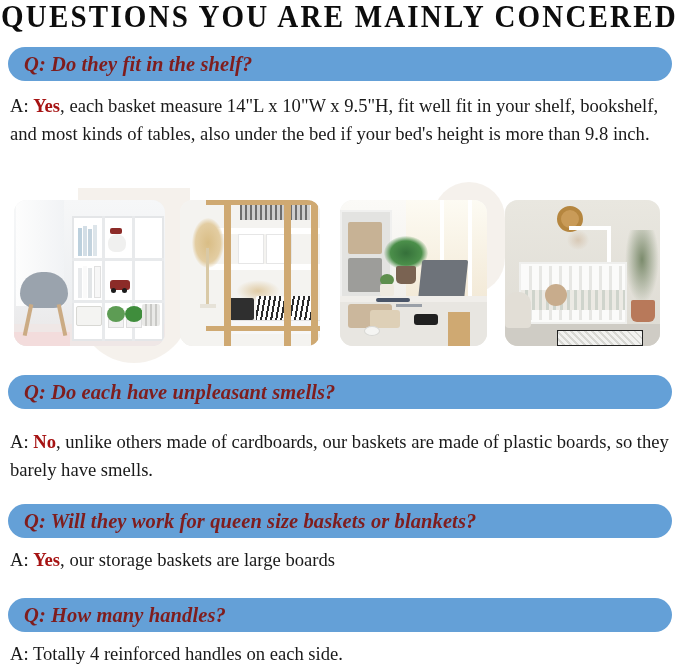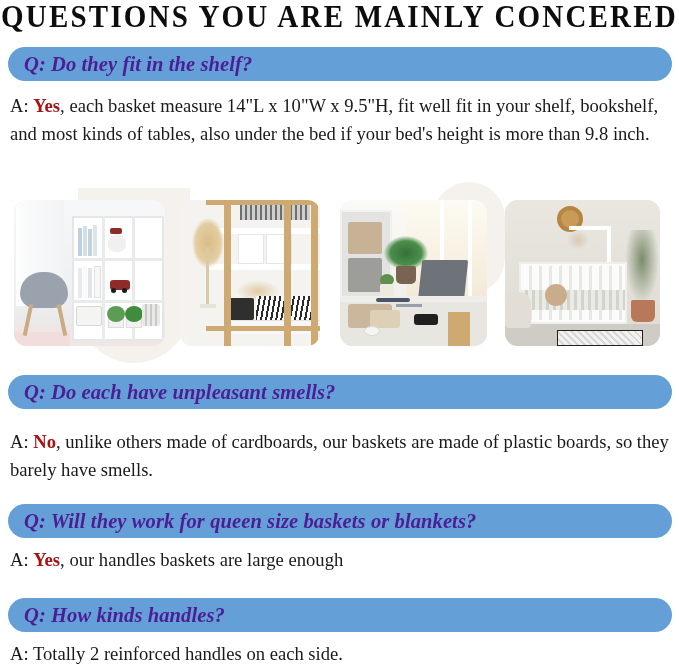--- a/index.html
+++ b/index.html
@@ -47,21 +47,21 @@
   }
   .q-bar .q-text {
     position: absolute;
     left: 16px;
     top: 50%;
     transform: translateY(-50%);
     font-family: "Liberation Serif", serif;
     font-weight: bold;
     font-style: italic;
     font-size: 20.5px;
-    color: #4c1d95;
+    color: #7f1d1d;
     white-space: nowrap;
     letter-spacing: 0.1px;
   }
 
   
   .answer {
     position: absolute;
     left: 10px;
     font-family: "Liberation Serif", serif;
     font-size: 18.6px;
@@ -311,21 +311,21 @@
   <span class="q-text">Q: Do each have unpleasant smells?</span>
 </div>
 <div class="answer" style="top:428px; width:660px;">
   <span>A: </span><span class="hl">No</span><span>, unlike others made of cardboards, our baskets are made of plastic boards, so they barely have smells.</span>
 </div>
 
 <div class="q-bar" style="top:504px;">
   <span class="q-text">Q: Will they work for queen size baskets or blankets?</span>
 </div>
 <div class="answer" style="top:546px; width:660px;">
-  <span>A: </span><span class="hl">Yes</span><span>, our handles baskets are large enough</span>
+  <span>A: </span><span class="hl">Yes</span><span>, our storage baskets are large boards</span>
 </div>
 
 <div class="q-bar" style="top:598px;">
-  <span class="q-text">Q: How kinds handles?</span>
+  <span class="q-text">Q: How many handles?</span>
 </div>
 <div class="answer" style="top:640px; width:660px;">
-  <span>A: Totally 2 reinforced handles on each side.</span><span class="hl"></span><span></span>
+  <span>A: Totally 4 reinforced handles on each side.</span><span class="hl"></span><span></span>
 </div>
 
 </body></html>

